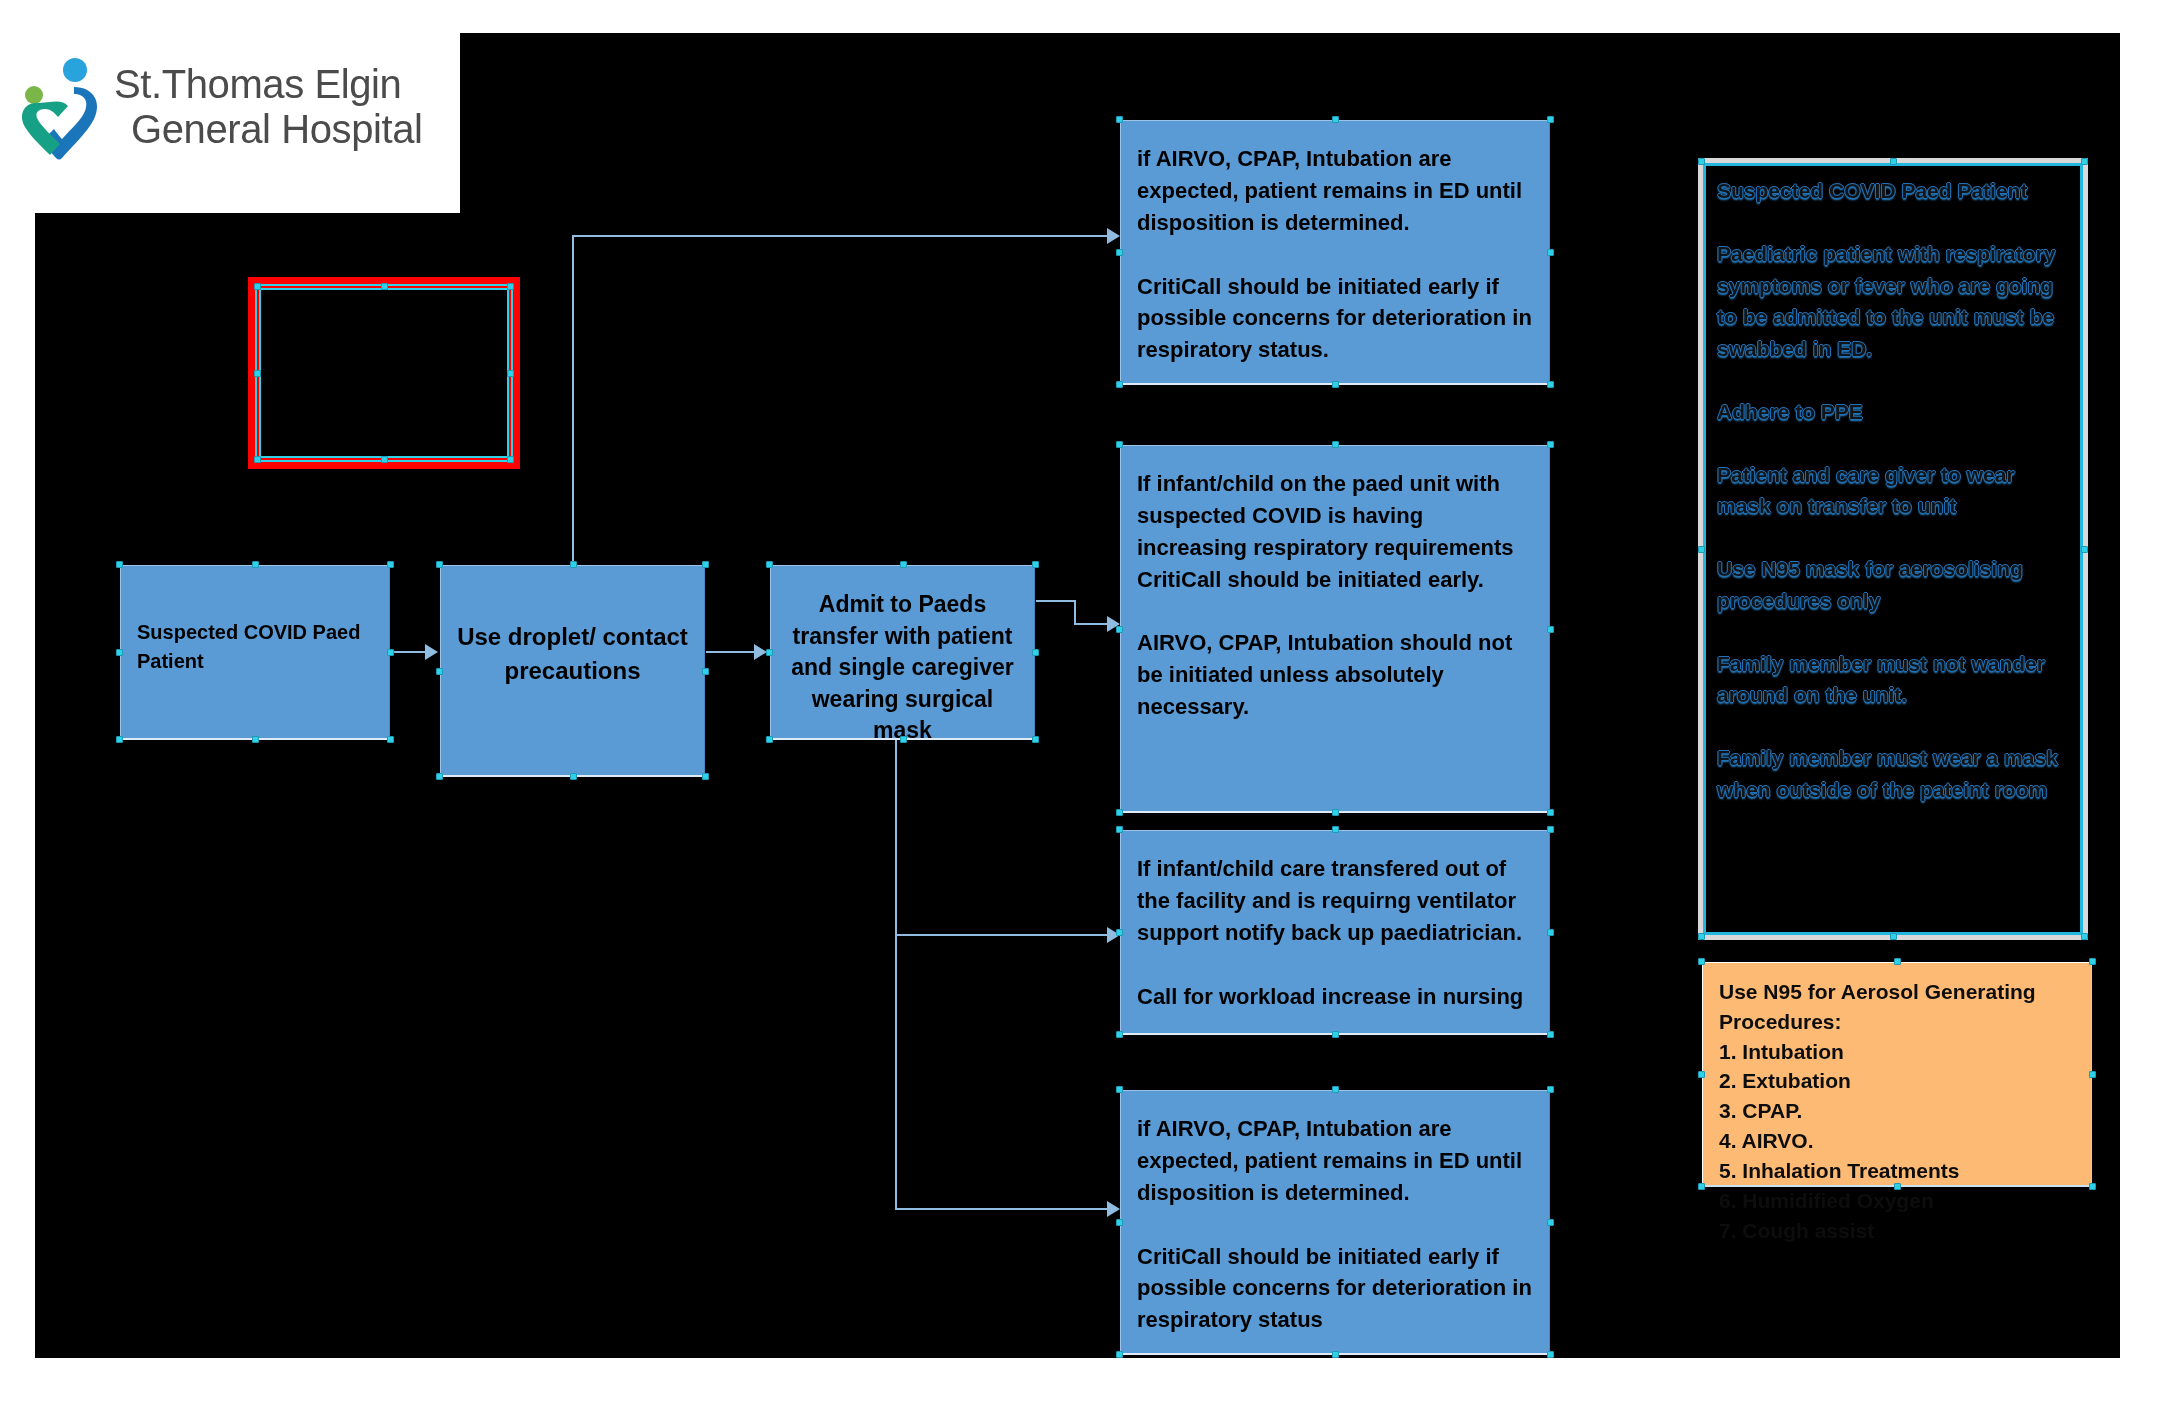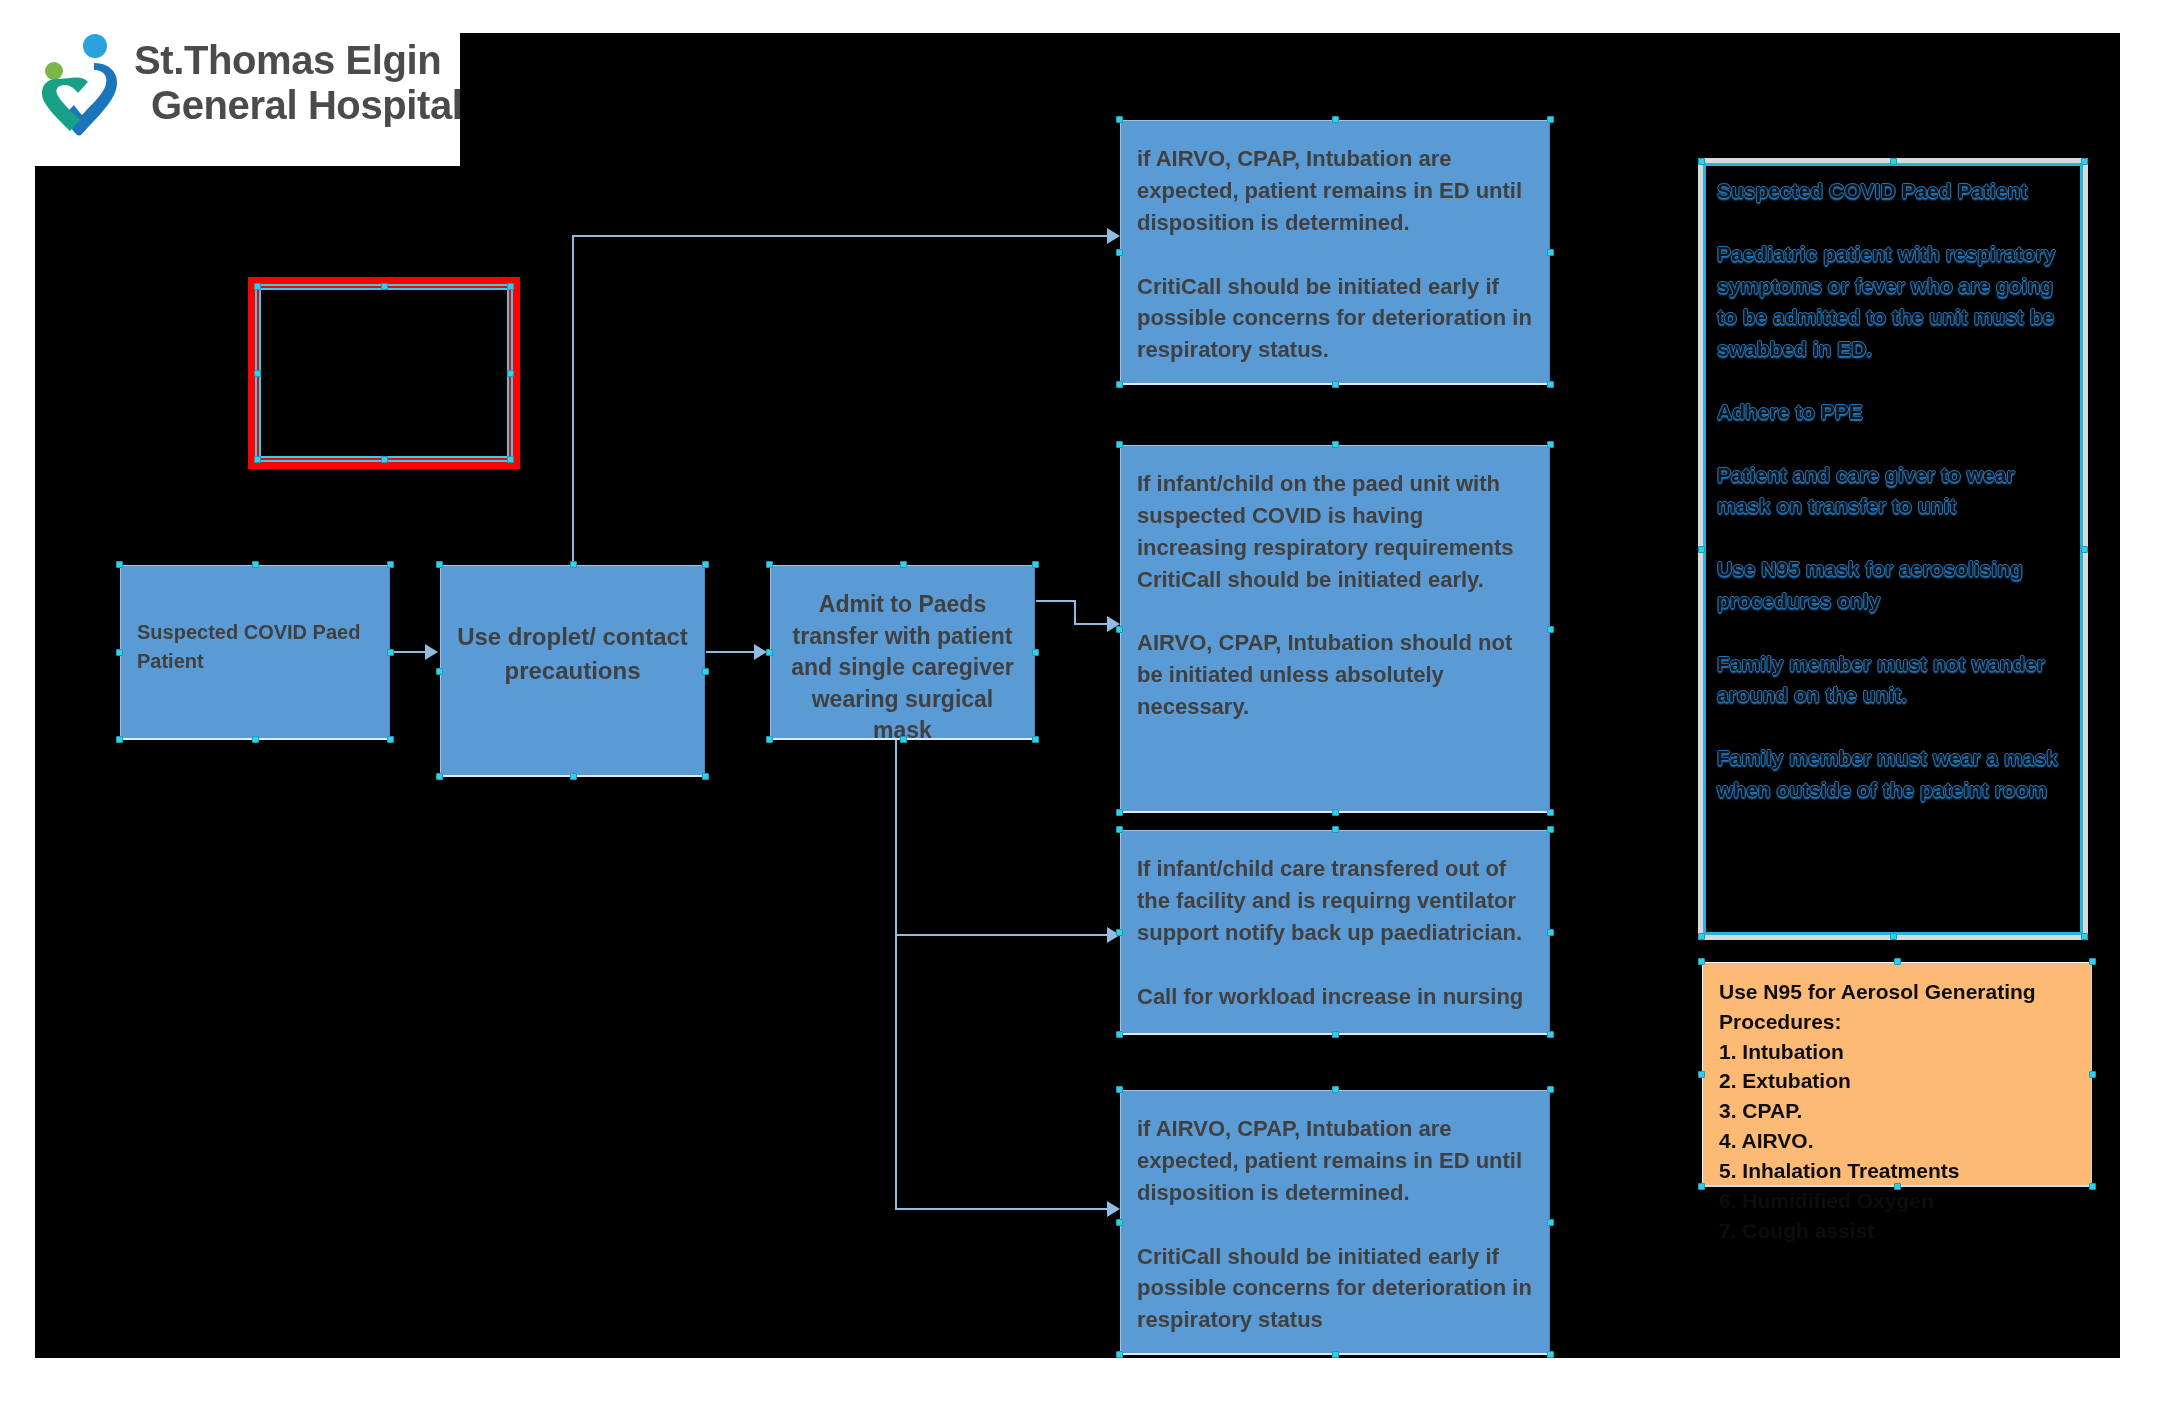--- a/index.html
+++ b/index.html
@@ -3,32 +3,32 @@
 <meta charset="utf-8">
 <style>
   html,body{margin:0;padding:0;background:#ffffff;}
   body{width:2176px;height:1408px;position:relative;overflow:hidden;
        font-family:"Liberation Sans",sans-serif;}
 
   
   #canvas{position:absolute;left:35px;top:33px;width:2085px;height:1325px;background:#000000;}
 
   
-  #logo-box{position:absolute;left:0px;top:0px;width:460px;height:166px;background:#ffffff;
-            display:flex;align-items:center;padding-left:38px;box-sizing:border-box;font-weight:bold;}
+  #logo-box{position:absolute;left:0px;top:0px;width:460px;height:213px;background:#ffffff;
+            display:flex;align-items:center;padding-left:18px;box-sizing:border-box;}
   #logo-mark{width:84px;height:104px;flex:0 0 84px;margin-right:12px;position:relative;top:2px;}
   #logo-text{font-family:"Liberation Sans",sans-serif;color:#4b4b4b;font-size:40px;line-height:1.12;
              letter-spacing:-0.4px;white-space:nowrap;}
   #logo-text .l2{display:block;margin-left:17px;}
 
   
   .node{position:absolute;background:#5b9bd5;box-sizing:border-box;
         border-top:1px solid #9dc3e6;border-left:1px solid #9dc3e6;
         border-right:1px solid #4a89c0;border-bottom:2px solid #deeaf6;
-        color:#404040;font-weight:bold;}
+        color:#000000;font-weight:bold;}
   .node .txt{position:absolute;left:0;right:0;padding:0 16px;box-sizing:border-box;}
 
   
   .sel{position:absolute;inset:-5px;pointer-events:none;}
   .sel i{position:absolute;width:7px;height:7px;background:#2fd0e8;border:1px solid #1b9bb5;
          border-radius:1px;box-sizing:border-box;}
   .sel i.tl{left:0;top:0}.sel i.tc{left:50%;top:0;margin-left:-3px}.sel i.tr{right:0;top:0}
   .sel i.ml{left:0;top:50%;margin-top:-3px}.sel i.mr{right:0;top:50%;margin-top:-3px}
   .sel i.bl{left:0;bottom:0}.sel i.bc{left:50%;bottom:0;margin-left:-3px}.sel i.br{right:0;bottom:0}
 

